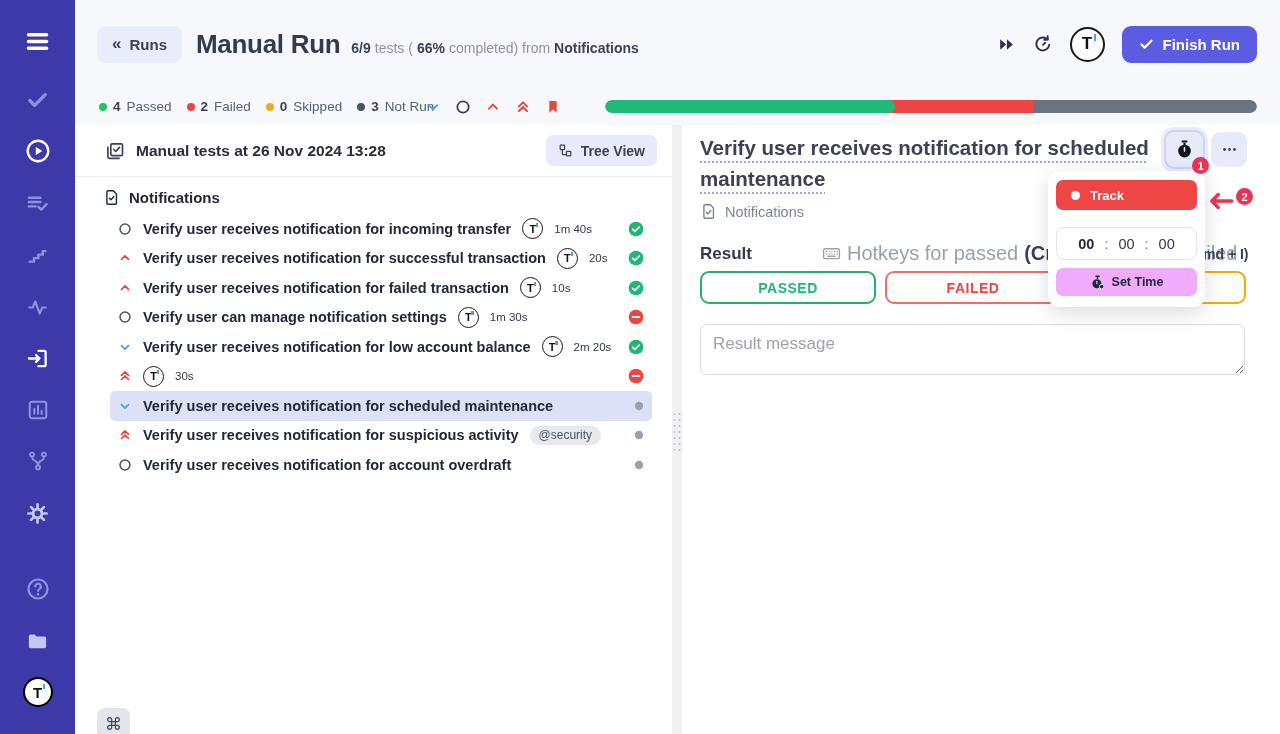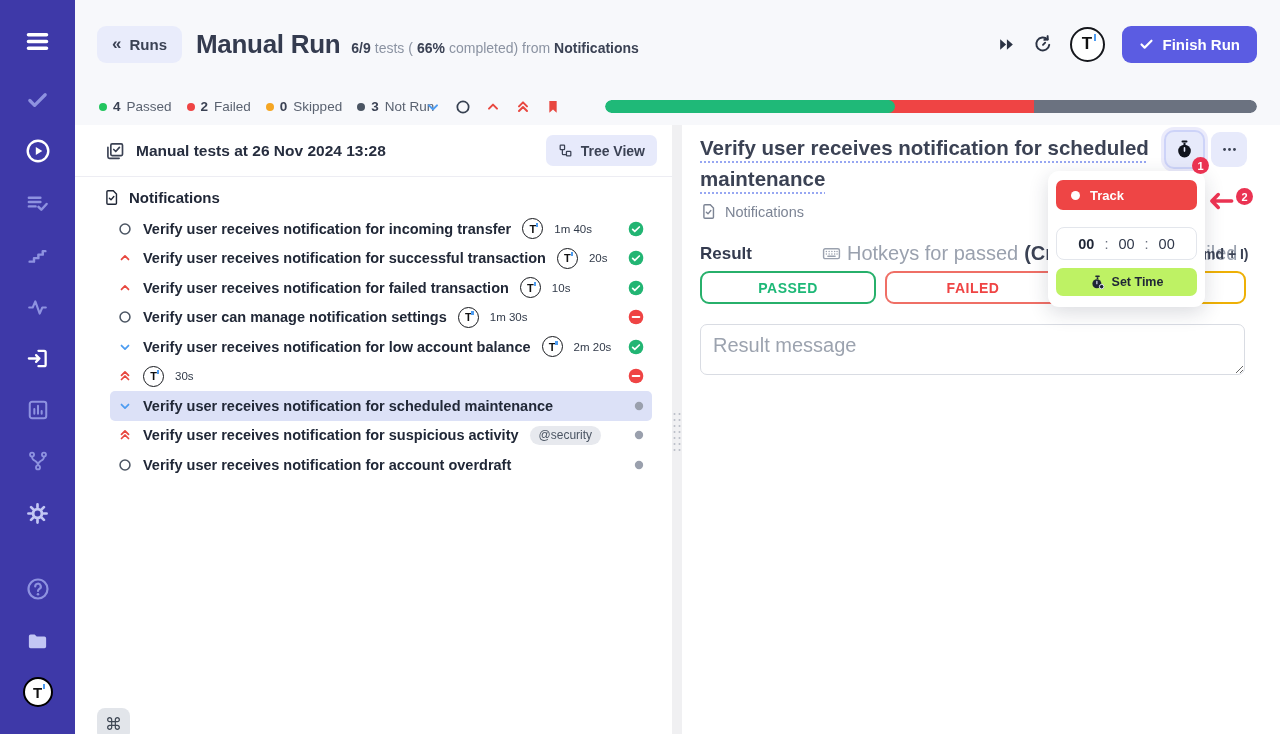--- a/index.html
+++ b/index.html
@@ -77,32 +77,32 @@
   .result-row { position:absolute; left:18px; top:117px; display:flex; align-items:center; gap:8px; }
   .result-heading { font-size:17px; font-weight:700; color:#343b4f; margin-right:62px; }
   .hotkeys { display:flex; align-items:center; gap:6px; font-size:20px; color:#9aa1ae; }
   .hotkeys b { color:#3b4254; font-weight:700; }
   .hk-tail { position:absolute; left:521px; top:121px; font-size:14px; font-weight:700; color:#3b4254; }
   .result-buttons { position:absolute; left:18px; top:146px; display:flex; gap:9px; }
   .rbtn { width:176px; height:33px; border-radius:9px; background:#fff; font-family:inherit; font-size:14px; font-weight:700; letter-spacing:.5px; cursor:pointer; }
   .rbtn-passed { border:2px solid #27b06b; color:#1db877; }
   .rbtn-failed { border:2px solid #ef6f66; color:#ef4444; }
   .rbtn-third { border:2px solid #eeb005; color:#eeb005; }
-  .msg-box { position:absolute; left:18px; top:199px; width:545px; height:51px; border:1px solid #d9dce3; border-radius:7px; resize:both; font-family:inherit; font-size:20px; padding:9px 12px; color:#333; background:#fff; }
+  .msg-box { position:absolute; left:18px; top:199px; width:545px; height:51px; border:1px solid #d9dce3; border-radius:7px; resize:both; font-family:inherit; font-size:17px; padding:9px 12px; color:#333; background:#fff; }
   .msg-box::placeholder { color:#9ca3af; }
 
   
   .popup { position:absolute; left:366px; top:46px; width:157px; height:136px; background:#fff; border-radius:11px; box-shadow:0 6px 20px rgba(30,35,60,.16); z-index:20; padding:9px 8px; }
   .track-btn { width:100%; height:30px; background:#ee4545; border:none; border-radius:7px; color:#fff; font-family:inherit; font-size:13px; font-weight:700; display:flex; align-items:center; gap:10px; padding-left:15px; cursor:pointer; }
   .rec-dot { width:9px; height:9px; border-radius:50%; background:#fff; }
   .time-box { margin-top:17px; height:33px; border:1px solid #e3e6ec; border-radius:8px; display:flex; align-items:center; justify-content:center; gap:10px; font-size:14.5px; color:#6b7280; background:#fff; }
   .time-box .tseg { cursor:text; }
   .time-box .th { font-weight:800; color:#1f2636; }
   .time-box .tmm,.time-box .tss { font-weight:500; color:#30384a; }
-  .settime-btn { margin-top:8px; width:100%; height:28px; background:#bef264; border:none; border-radius:7px; font-family:inherit; font-size:12.5px; font-weight:700; color:#1f2636; display:flex; align-items:center; justify-content:center; gap:7px; cursor:pointer; }
+  .settime-btn { margin-top:8px; width:100%; height:28px; background:#f0abfc; border:none; border-radius:7px; font-family:inherit; font-size:12.5px; font-weight:700; color:#1f2636; display:flex; align-items:center; justify-content:center; gap:7px; cursor:pointer; }
 
   .annot-arrow { position:absolute; left:524px; top:62px; width:28px; height:18px; color:#ea3352; z-index:30; }
   .badge2 { left:554px; top:63px; }
   .annot { position:absolute; }
 </style>
 </head>
 <body>
 
 <div class="app">
   <aside class="sidebar" id="sidebar">

